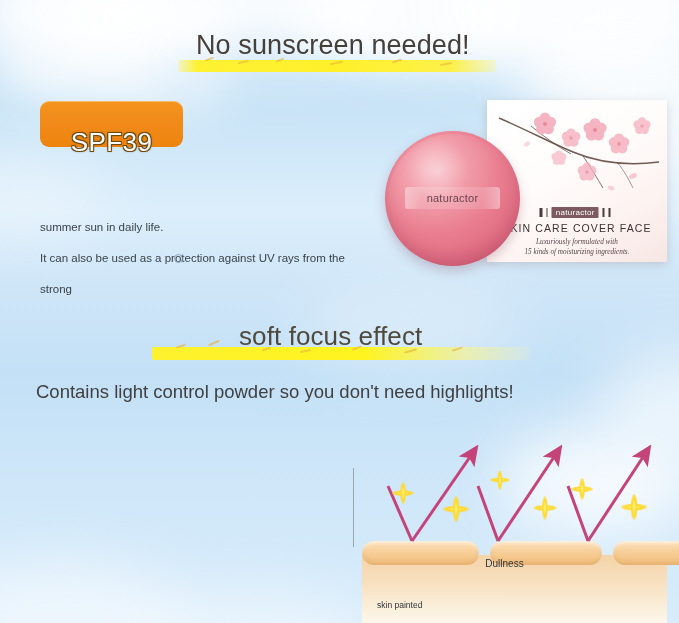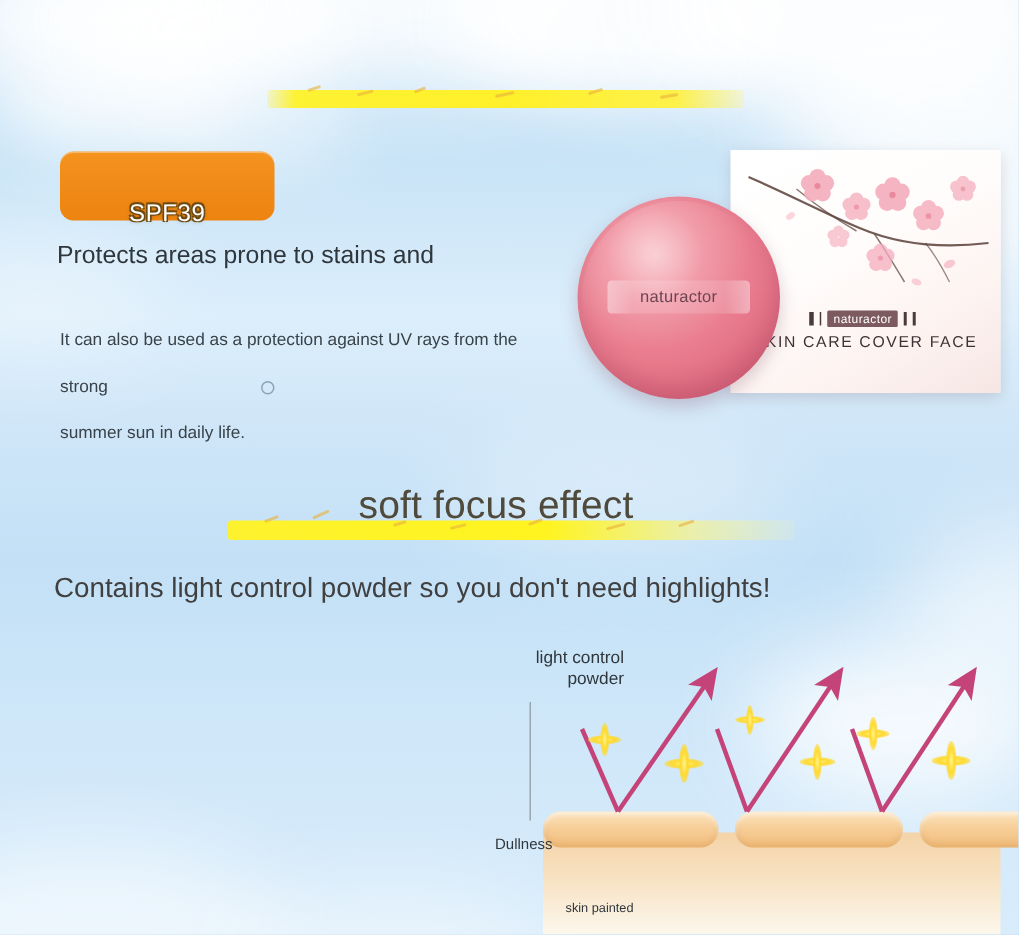--- a/index.html
+++ b/index.html
@@ -41,21 +41,21 @@
   .fleck{position:absolute;background:#e8b23c;opacity:.62;border-radius:1px;}
 
   
   .badge{
     position:absolute;border-radius:9px;
     background:linear-gradient(to bottom,#f5941f 0%,#f08a18 48%,#ee8410 100%);
     box-shadow:inset 0 1px 0 rgba(255,255,255,.35);
     display:flex;align-items:center;justify-content:center;
   }
   .badge span{
-    font-size:16px;color:#fff;font-weight:400;letter-spacing:.4px;
+    font-size:26px;color:#fff;font-weight:400;letter-spacing:.4px;
     text-shadow:
       -1px -1px 0 #6d4a12, 1px -1px 0 #6d4a12,
       -1px  1px 0 #6d4a12, 1px  1px 0 #6d4a12,
        0 0 3px rgba(90,60,10,.6);
     margin-top: 37px;
   }
   #badge-spf{left:40px;top:101px;width:143px;height:46px;}
   #badge-pa{left:198px;top:101px;width:150px;height:46px;}
 
   
@@ -123,21 +123,21 @@
   #box .sub{
     position:absolute;left:0;right:0;top:137px;text-align:center;
     font-size:7.2px;line-height:10px;color:#5a474a;
     font-family:"Liberation Serif",serif;font-style:italic;
   }
 
   
   #diagram{position:absolute;left:330px;top:424px;width:349px;height:199px;overflow:hidden;}
   #diagram .dlabel{position:absolute;color:#2f363c;}
   #dl-power{left:4px;top:8px;width:82px;font-size:11.5px;line-height:14px;text-align:right;}
-  #dl-dull{left:0;right:0;top:134px;font-size:10px;color:#5b4a38;}
+  #dl-dull{left:0;right:0;top:134px;text-align:center;font-size:10px;color:#5b4a38;}
   #dl-skin{left:47px;top:176px;font-size:8.5px;color:#5b4a38;}
   #leader{position:absolute;left:23px;top:44px;width:1.4px;height:79px;background:#9aa5ad;}
 
   .skinblock{
     position:absolute;left:32px;top:131px;width:305px;height:68px;
     background:linear-gradient(to bottom,#f4d4a8 0%,#f7dfbe 38%,#faeeda 76%,#fdf7ec 100%);
   }
   .capsule{
     position:absolute;height:24px;border-radius:14px;
     background:linear-gradient(to bottom,#fbe3bd 0%,#f7cf99 45%,#f2bd7c 100%);
@@ -183,31 +183,31 @@
   <div class="cloud vsoft" style="left:600px;top:350px;width:160px;height:110px;opacity:.6;"></div>
   <div class="cloud vsoft" style="left:300px;top:290px;width:220px;height:80px;opacity:.3;"></div>
 
   <div class="hl-band" id="hlbar1"></div>
   <div class="fleck" style="left:205px;top:58px;width:9px;height:2px;transform:rotate(-18deg);"></div>
   <div class="fleck" style="left:238px;top:61px;width:11px;height:2px;transform:rotate(-14deg);"></div>
   <div class="fleck" style="left:276px;top:59px;width:8px;height:2px;transform:rotate(-22deg);"></div>
   <div class="fleck" style="left:330px;top:62px;width:13px;height:2px;transform:rotate(-12deg);"></div>
   <div class="fleck" style="left:392px;top:60px;width:10px;height:2px;transform:rotate(-18deg);"></div>
   <div class="fleck" style="left:440px;top:63px;width:12px;height:2px;transform:rotate(-10deg);"></div>
+  <div class="headline nosel" id="headline1">No sunscreen needed!</div>
 
   <div class="badge" id="badge-spf">
     <span>SPF39</span>
   </div>
 
   <div class="copy copy-lg" id="copy1">
-    <div>Protects areas prone to stains and</div>
   </div>
   <div class="copy copy-sm" id="copy2">
+    <div>summer sun in daily life.</div>
     <div>It can also be used as a protection against UV rays from the strong</div>
-    <div>summer sun in daily life.</div>
   </div>
   <div class="dot-artifact"></div>
 
   <div id="box">
 
     <svg width="180" height="115" viewBox="0 0 180 115" style="position:absolute;left:0;top:0;">
       <path d="M12 18 C40 30, 62 42, 86 52 C112 63, 140 66, 172 62" stroke="#5b4038" stroke-width="1.5" fill="none" opacity=".85"></path>
       <path d="M44 26 C56 36, 70 46, 84 54" stroke="#5b4038" stroke-width="1" fill="none" opacity=".7"></path>
       <path d="M96 56 C104 68, 110 78, 116 88" stroke="#5b4038" stroke-width="1" fill="none" opacity=".7"></path>
       <path d="M130 62 C138 72, 142 80, 146 88" stroke="#5b4038" stroke-width=".9" fill="none" opacity=".6"></path>
@@ -273,20 +273,24 @@
       </g>
     </svg>
     <div class="brandline">
       <span class="bar"></span>
       <span class="bar thin"></span>
       <span class="brand">naturactor</span>
       <span class="bar thin"></span>
       <span class="bar"></span>
     </div>
     <div class="title">SKIN CARE COVER FACE</div>
+    <div class="sub">
+      <div>Luxuriously formulated with</div>
+      <div>15 kinds of moisturizing ingredients.</div>
+    </div>
   </div>
 
   <div id="compact">
     <div class="rim"></div>
     <div class="plate">
       <span>naturactor</span>
     </div>
   </div>
 
   <div class="hl-band" id="hlbar2"></div>
@@ -336,21 +340,17 @@
       </g>
     </svg>
 
     <div class="sparkle" style="left:62px;top:58px;width:22px;height:22px;"></div>
     <div class="sparkle" style="left:113px;top:72px;width:26px;height:26px;"></div>
     <div class="sparkle" style="left:160px;top:46px;width:20px;height:20px;"></div>
     <div class="sparkle" style="left:203px;top:72px;width:24px;height:24px;"></div>
     <div class="sparkle" style="left:241px;top:54px;width:22px;height:22px;"></div>
     <div class="sparkle" style="left:291px;top:70px;width:26px;height:26px;"></div>
 
-    <div class="dlabel" id="dl-power">
-      <div>light control</div>
-      <div>powder</div>
-    </div>
     <div class="dlabel" id="dl-dull">Dullness</div>
     <div class="dlabel" id="dl-skin">skin painted</div>
   </div>
 
 </div>
 
 </body></html>

